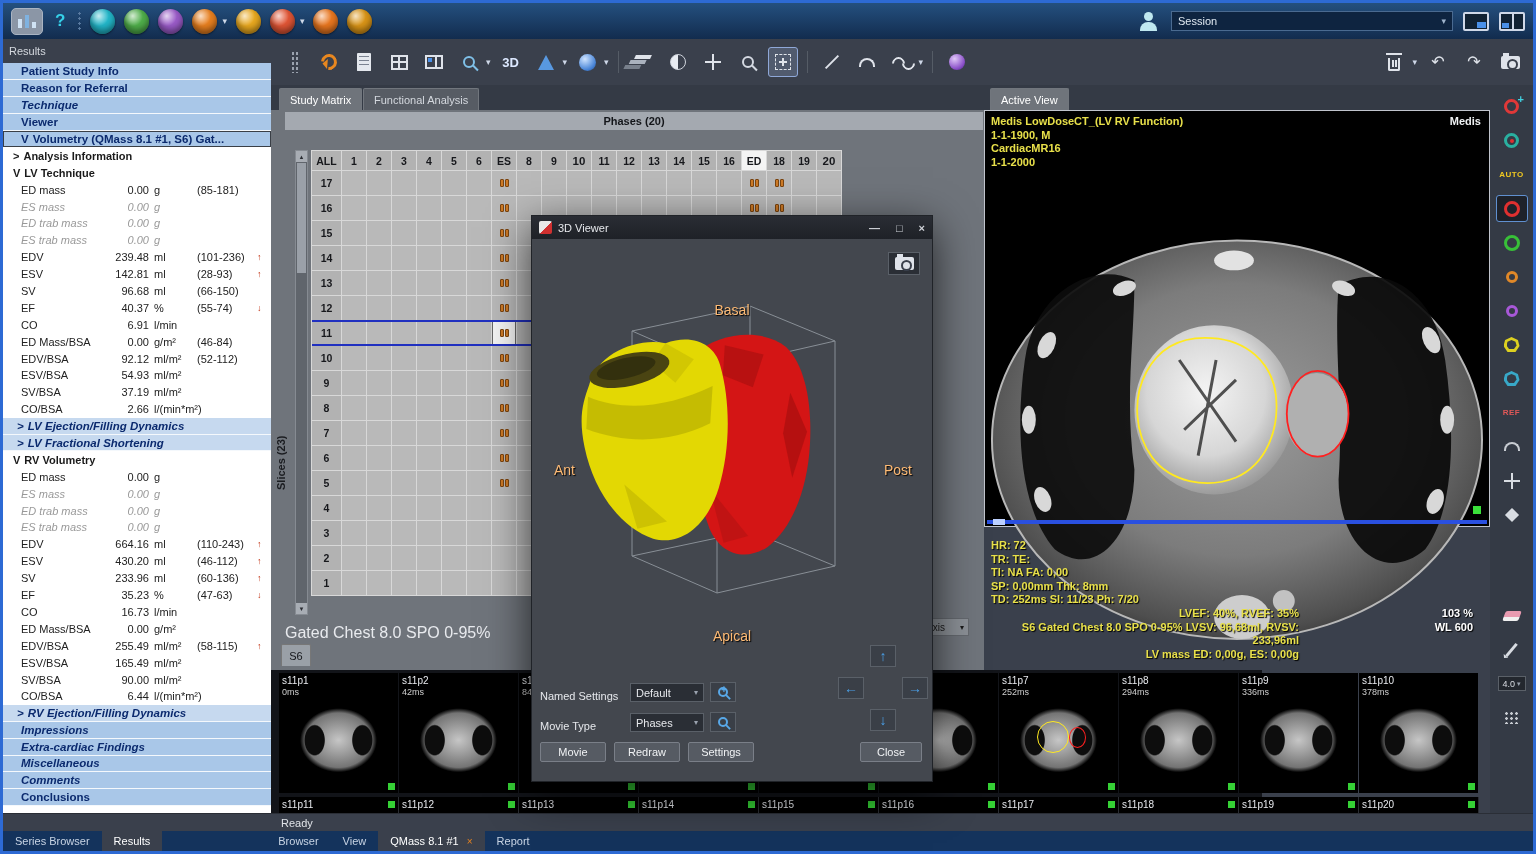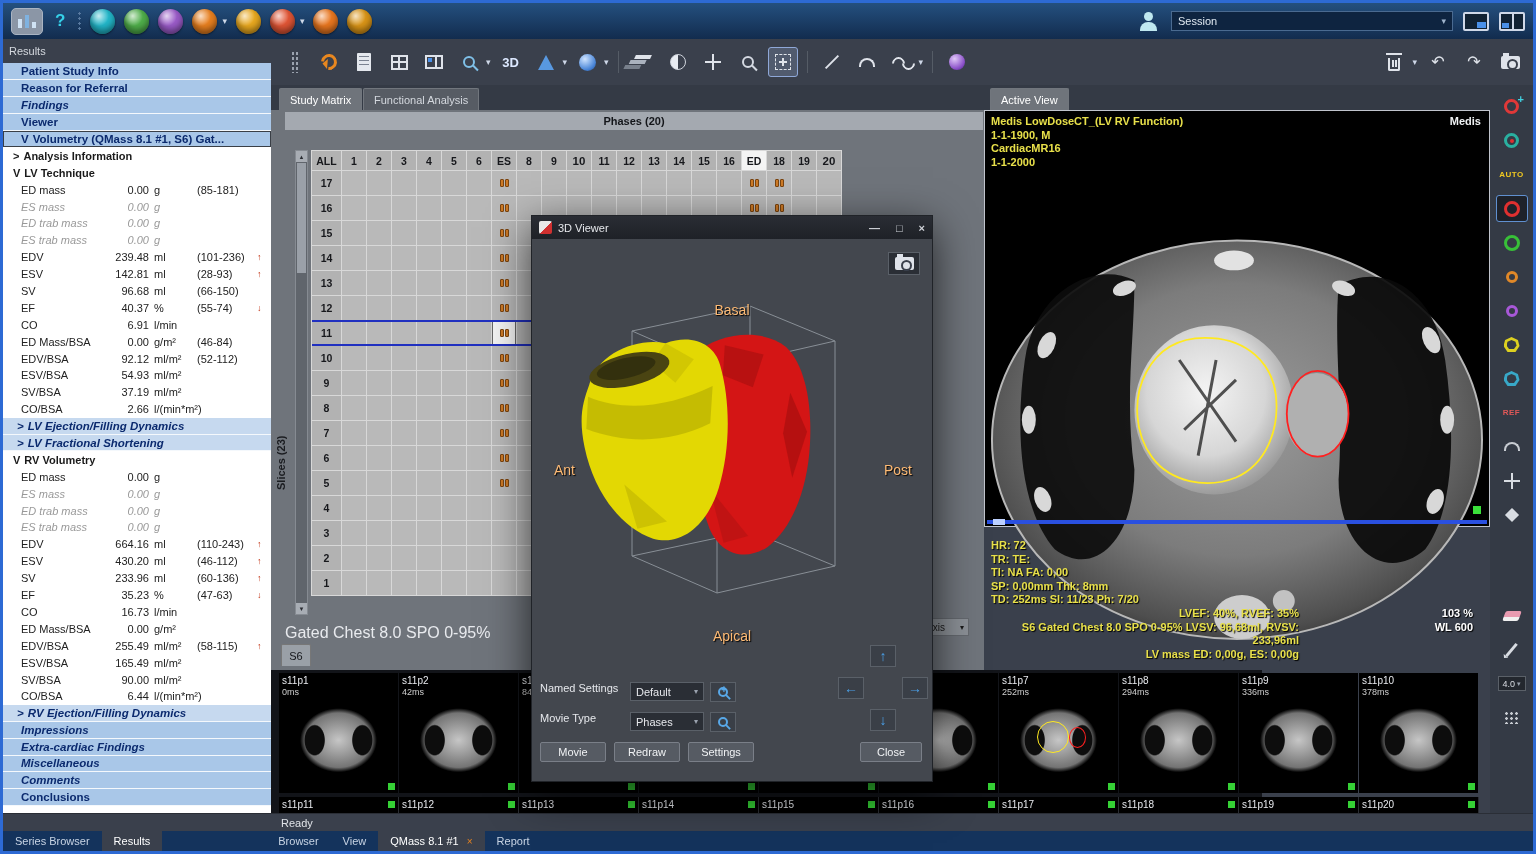--- a/index.html
+++ b/index.html
@@ -170,21 +170,21 @@
 .dlg-title{height:23px;background:linear-gradient(#2a2d34,#1e2127);display:flex;align-items:center;padding:0 7px;color:#e6e8ec;font-size:11px}
 .dlg-ico{width:13px;height:13px;margin-right:6px;border-radius:2px;background:linear-gradient(135deg,#e8e8e8 50%,#d03030 50%)}
 .dlg-ctl{margin-left:auto;display:flex;gap:16px;color:#cfd2d8;font-size:11px}
 .snapbtn{position:absolute;right:12px;top:36px;width:32px;height:23px;background:#2a2e35;border:1px solid #5a6068;display:flex;align-items:center;justify-content:center}
 .d3svg{position:absolute;left:0;top:23px;width:402px;height:405px}
 .d3lbl{position:absolute;color:#fdba74;font-size:14px;font-weight:normal;text-shadow:1px 1px 1px #000}
 .d3lbl.basal{left:0;right:0;top:86px;text-align:center}
 .d3lbl.apical{left:0;right:0;top:412px;text-align:center}
 .d3lbl.ant{left:22px;top:246px}
 .d3lbl.post{right:20px;top:246px}
-.drow{position:absolute;left:8px;display:flex;align-items:flex-start;gap:6px;color:#e6e8ec;font-size:11px}
+.drow{position:absolute;left:8px;display:flex;align-items:flex-end;gap:6px;color:#e6e8ec;font-size:11px}
 .drow.r1{top:466px}.drow.r2{top:496px}
 .drow label{width:84px}
 .dsel{width:74px;height:19px;background:#2a2e35;border:1px solid #5a6068;color:#e6e8ec;font-size:11px;display:flex;align-items:center;padding:0 5px;justify-content:space-between}
 .dsel em{font-style:normal;font-size:8px;color:#9aa2ae}
 .magbtn{width:26px;height:20px;background:#3a3f47;border:1px solid #5a6068;display:flex;align-items:center;justify-content:center}
 .dmag{width:10px;height:10px;border:2px solid #58a8e8;border-radius:50%;position:relative;display:block}
 .dmag::after{content:"";position:absolute;width:6px;height:2px;background:#58a8e8;right:-5px;bottom:-3px;transform:rotate(45deg)}
 .dmag.plus::before{content:"+";position:absolute;left:-1px;top:-5px;width:10px;text-align:center;font-size:10px;color:#58a8e8;font-weight:bold}
 .dbtn{position:absolute;top:526px;height:20px;min-width:66px;background:#565b63;border:1px solid #7a7f88;border-radius:2px;color:#f0f2f4;font-size:11px;display:flex;align-items:center;justify-content:center;padding:0 8px}
 .b-movie{left:8px}.b-redraw{left:82px}.b-settings{left:156px}.b-close{left:auto;right:10px;min-width:62px}
@@ -228,21 +228,21 @@
 
   <div class="results-label">Results</div>
   <div class="sidebar">
       <div class="r-h1">
         <span class="lbl">Patient Study Info</span>
       </div>
       <div class="r-h1">
         <span class="lbl">Reason for Referral</span>
       </div>
       <div class="r-h1 it">
-        <span class="lbl">Findings</span>
+        <span class="lbl">Technique</span>
       </div>
       <div class="r-h1">
         <span class="lbl">Viewer</span>
       </div>
       <div class="r-h1 rsel">
         <span class="pfx">V</span>
         <span class="lbl">Volumetry (QMass 8.1 #1, S6) Gat...</span>
       </div>
       <div class="r-node">
         <span class="pfx">&gt;</span>

